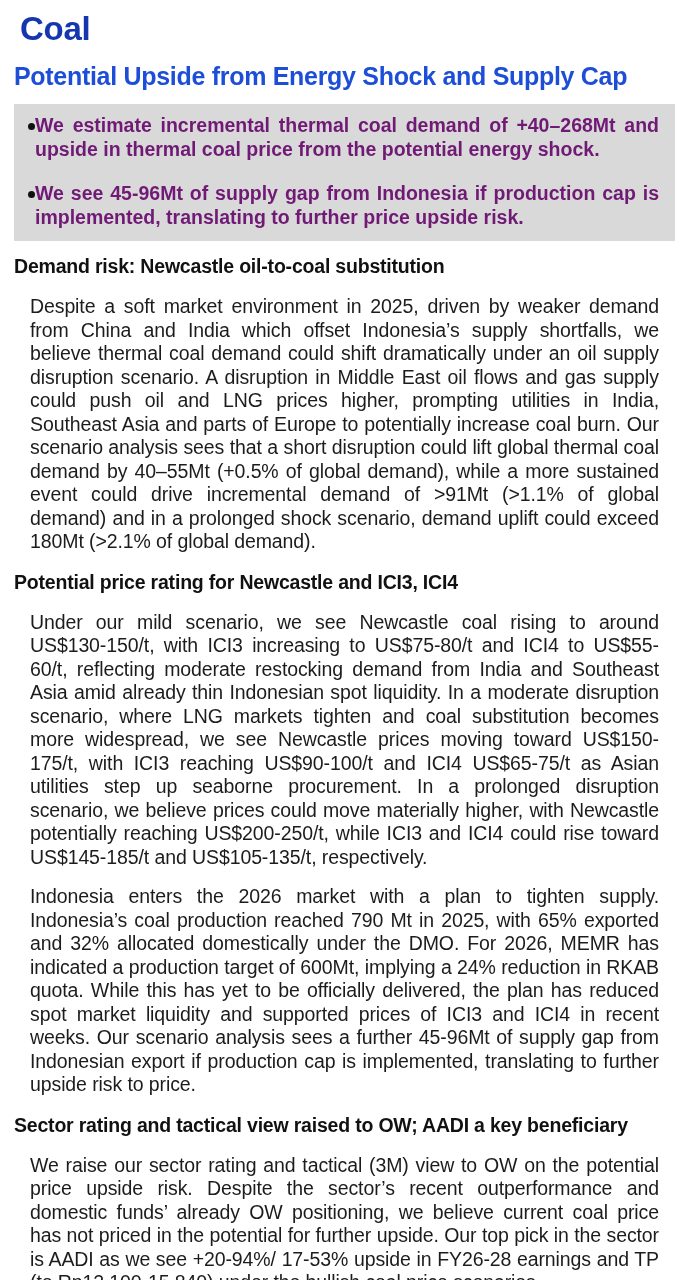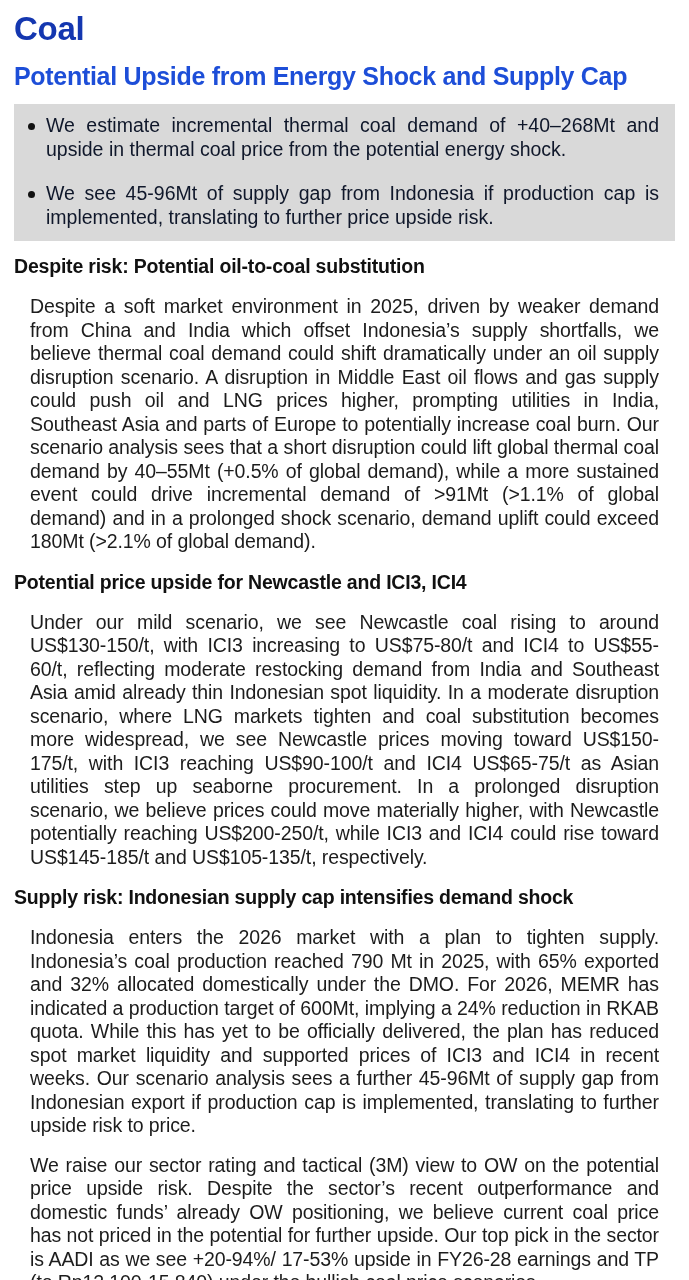--- a/index.html
+++ b/index.html
@@ -12,21 +12,21 @@
   html, body { margin: 0; padding: 0; background: #ffffff; }
   body {
     width: 689px;
     min-height: 1280px;
     padding: 8px 14px 12px 14px;
     font-family: "Liberation Sans", sans-serif;
     color: var(--body-text);
     -webkit-font-smoothing: antialiased;
   }
   h1.report-title {
-    margin: 2px 0 0 0;
+    margin: 2px 0 0 6px;
     font-size: 33px;
     line-height: 38px;
     font-weight: 700;
     letter-spacing: -0.3px;
     color: var(--title-blue);
   }
   h2.report-subtitle {
     margin: 13px 0 10px 0;
     font-size: 25px;
     line-height: 30px;
@@ -40,26 +40,25 @@
     padding: 10px 16px 12px 14px;
   }
   .highlights-box ul {
     list-style: none;
     margin: 0;
     padding: 0;
   }
   .highlights-box li {
     display: flex;
     align-items: flex-start;
-    gap: 11px;
     font-size: 19.5px;
     line-height: 23.5px;
-    font-weight: 400;
+    font-weight: 700;
     text-align: justify;
-    color: #0f172a;
+    color: #701a75;
   }
   .highlights-box li + li { margin-top: 21px; }
   .bullet-dot {
     flex: 0 0 auto;
     width: 7px;
     height: 7px;
     margin-top: 9px;
     border-radius: 50%;
     background: #111111;
   }
@@ -98,27 +97,27 @@
       </li>
       <li>
         <span class="bullet-dot"></span>
         <span>We see 45-96Mt of supply gap from Indonesia if production cap is implemented, translating to further price upside risk.</span>
       </li>
     </ul>
 </div>
 
 <main id="report-body">
     <section class="report-section">
-      <h3>Despite risk: Potential oil-to-coal substitution</h3>
+      <h3>Demand risk: Newcastle oil-to-coal substitution</h3>
       <p><span>Despite a soft market environment in 2025, driven by weaker demand from China and India which offset Indonesia’s supply shortfalls, we believe thermal coal demand could shift dramatically under an oil supply disruption scenario. A disruption in Middle East oil flows and gas supply could push oil and LNG prices higher, prompting utilities in India, Southeast Asia and parts of Europe to potentially increase coal burn. Our scenario analysis sees that a short disruption could lift global thermal coal demand by 40–55Mt (+0.5% of global demand), while a more sustained event could drive incremental demand of &gt;91Mt (&gt;1.1% of global demand) and in a prolonged shock scenario, demand uplift could exceed 180Mt (&gt;2.1% of global demand).</span></p>
     </section>
     <section class="report-section">
-      <h3>Potential price upside for Newcastle and ICI3, ICI4</h3>
+      <h3>Potential price rating for Newcastle and ICI3, ICI4</h3>
       <p><span>Under our </span><span class="b">mild scenario</span><span>, we see Newcastle coal rising to around US$130-150/t, with ICI3 increasing to US$75-80/t and ICI4 to US$55-60/t, reflecting moderate restocking demand from India and Southeast Asia amid already thin Indonesian spot liquidity. In a </span><span class="b">moderate disruption scenario</span><span>, where LNG markets tighten and coal substitution becomes more widespread, we see Newcastle prices moving toward US$150-175/t, with ICI3 reaching US$90-100/t and ICI4 US$65-75/t as Asian utilities step up seaborne procurement. In a </span><span class="b">prolonged disruption scenario</span><span>, we believe prices could move materially higher, with Newcastle potentially reaching US$200-250/t, while ICI3 and ICI4 could rise toward US$145-185/t and US$105-135/t, respectively.</span></p>
     </section>
     <section class="report-section">
-      <h3>Supply risk: Indonesian supply cap intensifies demand shock</h3>
       <p><span>Indonesia enters the 2026 market with a plan to tighten supply. Indonesia’s coal production reached 790 Mt in 2025, with 65% exported and 32% allocated domestically under the DMO. For 2026, MEMR has indicated a production target of 600Mt, implying a 24% reduction in RKAB quota. While this has yet to be officially delivered, the plan has reduced spot market liquidity and supported prices of ICI3 and ICI4 in recent weeks. Our scenario analysis sees a further 45-96Mt of supply gap from Indonesian export if production cap is implemented, translating to further upside risk to price.</span></p>
     </section>
     <section class="report-section">
+      <h3>Sector rating and tactical view raised to OW; AADI a key beneficiary</h3>
       <p><span>We raise our sector rating and tactical (3M) view to OW on the potential price upside risk. Despite the sector’s recent outperformance and domestic funds’ already OW positioning, we believe current coal price has not priced in the potential for further upside. Our top pick in the sector is AADI as we see +20-94%/ 17-53% upside in FY26-28 earnings and TP (to Rp12,100-15,840) under the bullish coal price scenarios.</span></p>
     </section>
   </main>
 
 </body></html>

